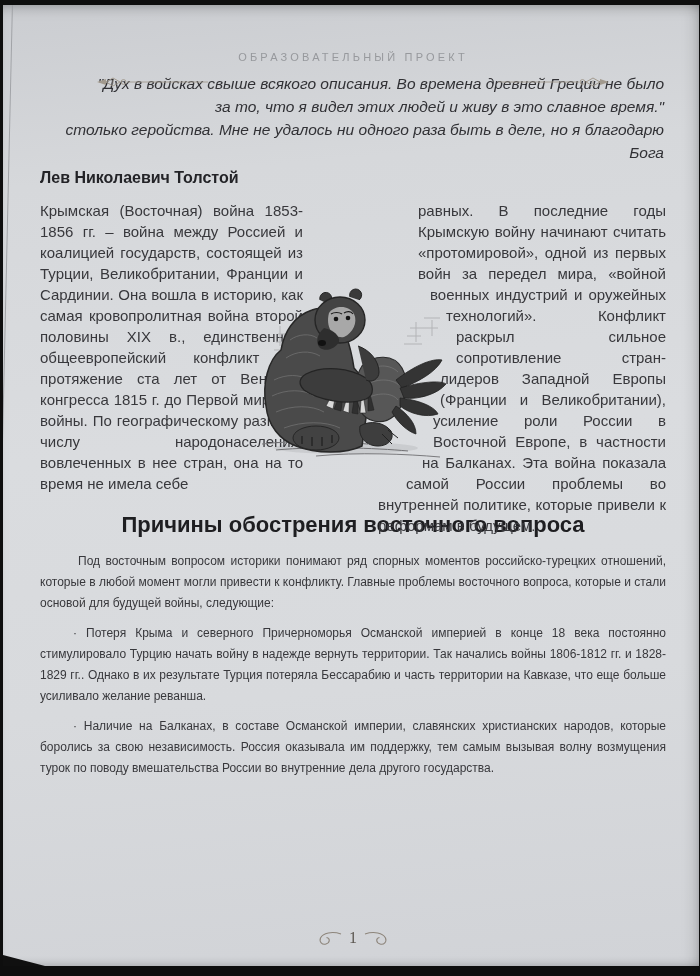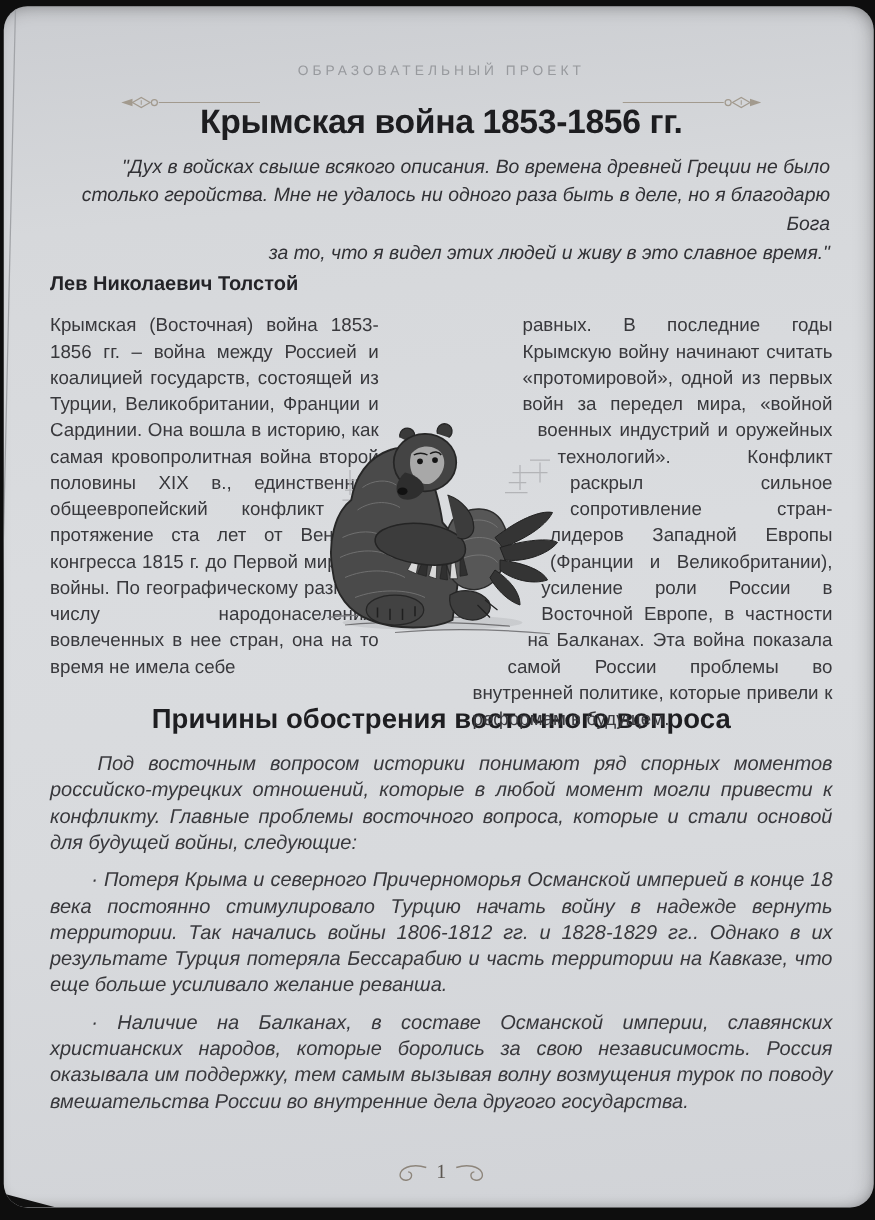--- a/index.html
+++ b/index.html
@@ -9,21 +9,20 @@
     font-family:"Liberation Sans",sans-serif;
     position:relative;
   }
   .page{
     position:absolute;left:3px;top:5px;right:1px;bottom:10px;
     background:linear-gradient(175deg,#cbcdd1 0%,#d6d8db 18%,#dadcdf 45%,#d8dadd 70%,#d1d3d7 100%);
     box-shadow:inset -10px 0 18px -12px rgba(0,0,0,.35),
                inset 0 10px 16px -12px rgba(0,0,0,.4),
                inset 0 -8px 12px -10px rgba(0,0,0,.3);
     overflow:hidden;
-    border-radius:19px;
   }
   .crease{
     position:absolute;left:9px;top:-4px;width:1px;height:103%;
     background:linear-gradient(#9a9ca0,#94969a 60%,#aaacb0);
     transform:rotate(1.3deg);transform-origin:top left;opacity:.85;
   }
   .corner-wedge{
     position:absolute;left:0;bottom:0;width:42px;height:13px;background:#101010;
     clip-path:polygon(0 15%,100% 100%,0 100%);
   }
@@ -54,22 +53,22 @@
   .sp{visibility:hidden;}
   .sp-r{float:right;clear:right;}
   .sp-l{float:left;clear:left;}
   .figure{position:absolute;left:214px;top:88px;width:198px;text-align:center;}
   .figure svg{display:block;}
   .fig-caption{margin-top:6px;font-family:"Liberation Serif",serif;font-size:9.5px;
                letter-spacing:2.2px;word-spacing:5px;color:#3e3e40;}
 
   
   .h2{margin-top:20px;text-align:center;font-size:22px;font-weight:700;color:#1e1e21;}
-  .para{margin-top:13px;text-align:justify;font-size:16px;line-height:21px;color:#38383c;
-        text-indent:38px;font-style:italic;}
+  .para{margin-top:13px;text-align:justify;font-size:12px;line-height:21px;color:#38383c;
+        text-indent:38px;}
   .para.bullet{margin-top:9px;text-indent:33px;}
 
   
   .footer{position:absolute;left:0;right:0;bottom:19px;display:flex;
           align-items:center;justify-content:center;gap:7px;}
   .page-num{font-family:"Liberation Serif",serif;font-size:16px;color:#5c5751;}
   .swirl.right{transform:scaleX(-1);}
 </style>
 </head>
 <body>
@@ -94,26 +93,25 @@
           <line x1="31" y1="7" x2="112" y2="7" stroke-width="0.9"></line>
           <path d="M1,7 L10,4 L10,10 Z" fill="#a29a8e" stroke="none"></path>
           <path d="M10,7 L17,3 L24,7 L17,11 Z"></path>
           <circle cx="27.5" cy="7" r="2.4"></circle>
           <path d="M17,5.2 L17,8.8" stroke-width="0.8"></path>
         </g>
       </svg>
       <div class="hdr-line1">ОБРАЗОВАТЕЛЬНЫЙ ПРОЕКТ</div>
     </div>
 
-    <div class="title">Крымская война 1853-1856 гг.</div>
 
     <div class="epigraph">
       <div>"Дух в войсках свыше всякого описания. Во времена древней Греции не было</div>
+      <div>за то, что я видел этих людей и живу в это славное время."</div>
       <div>столько геройства. Мне не удалось ни одного раза быть в деле, но я благодарю Бога</div>
-      <div>за то, что я видел этих людей и живу в это славное время."</div>
     </div>
     <div class="epi-author">Лев Николаевич Толстой</div>
 
     <div class="cols">
       <div class="col col-left">
         <div class="sp sp-r" style="width:40px;height:204px;margin-top:86px;" aria-hidden="true"></div>
         <span>Крымская (Восточная) война 1853-1856 гг. – война между Россией и коалицией государств, состоящей из Турции, Великобритании, Франции и Сардинии. Она вошла в историю, как самая кровопролитная война второй половины XIX в., единственный общеевропейский конфликт на протяжение ста лет от Венского конгресса 1815 г. до Первой мировой войны. По географическому размаху, числу народонаселения, вовлеченных в нее стран, она на то время не имела себе</span>
       </div>
 
       <div class="col col-right">

